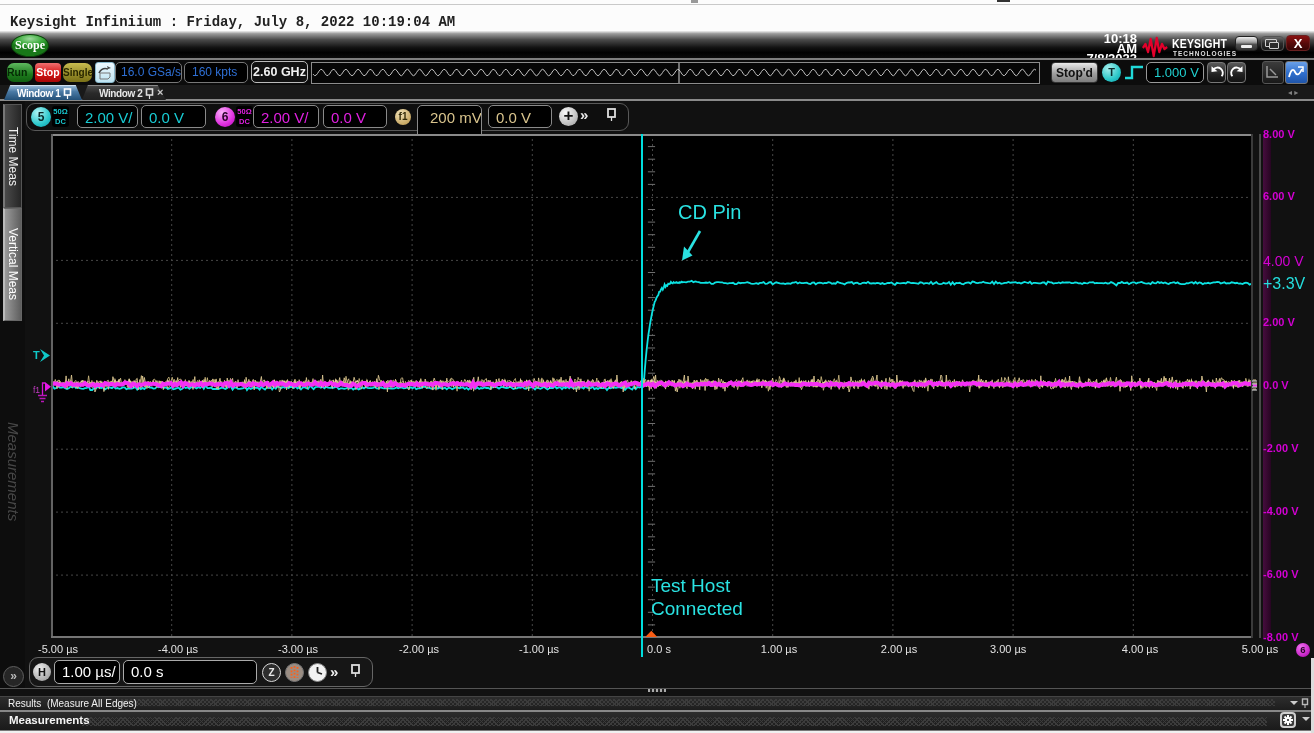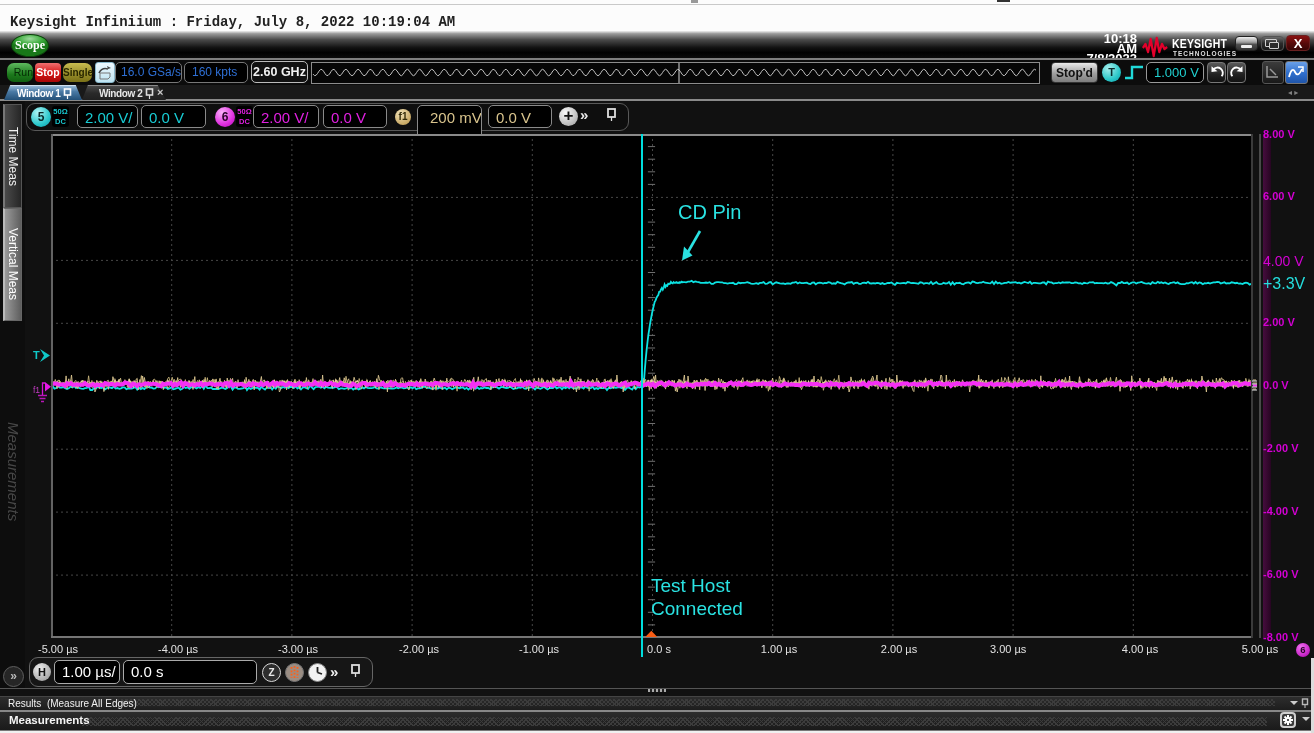--- a/index.html
+++ b/index.html
@@ -26,21 +26,21 @@
     </svg>
 <div class="abs" style="left:1172px;top:37px;color:#fff;font-weight:bold;font-size:12.5px;letter-spacing:.2px;transform:scaleX(.84);transform-origin:left">KEYSIGHT</div>
 <div class="abs" style="left:1173px;top:50px;color:#e0e0e0;font-weight:bold;font-size:6.5px;letter-spacing:1.0px">TECHNOLOGIES</div>
 <div class="abs" style="left:1235px;top:36px;width:23px;height:15px;border-radius:4px;border:1px solid #222;background:linear-gradient(180deg,#f2f2f2,#9e9e9e 40%,#4e4e4e 58%,#333)"></div>
 <div class="abs" style="left:1241px;top:45px;width:11px;height:3px;background:#ededed;border-radius:1px"></div>
 <div class="abs" style="left:1261px;top:36px;width:23px;height:15px;border-radius:4px;border:1px solid #555;background:linear-gradient(180deg,#6a6a6a,#2a2a2a 50%,#181818)"></div>
 <div class="abs" style="left:1265px;top:39px;width:12px;height:8px;border:1.5px solid #cfcfcf;border-radius:1px"></div>
     <div class="abs" style="left:1269px;top:41.5px;width:10px;height:7px;border:1.5px solid #cfcfcf;border-radius:1px;background:#2a2a2a"></div>
 <div class="abs" style="left:1286px;top:35px;width:24px;height:16px;border-radius:4px;border:1px solid #6a2020;background:linear-gradient(180deg,#8a1111,#550909 55%,#380505);color:#fff;font-weight:bold;font-size:13px;text-align:center;line-height:15px">X</div>
 <div class="abs" style="left:0;top:58px;width:1314px;height:27px;background:#0c0c0c;border-top:2px solid #7d7d7d"></div>
-<div class="abs" style="left:7px;top:63px;width:26px;height:19px;border-radius:7px;background:linear-gradient(180deg,#5fb95f,#1d7a1d 60%,#116011);color:#052a05;font-weight:normal;font-size:10.5px;text-align:right;line-height:19px">Run</div>
+<div class="abs" style="left:7px;top:63px;width:26px;height:19px;border-radius:7px;background:linear-gradient(180deg,#5fb95f,#1d7a1d 60%,#116011);color:#052a05;font-weight:bold;font-size:10.5px;text-align:left;line-height:19px">Run</div>
 <div class="abs" style="left:35px;top:63px;width:26px;height:19px;border-radius:4px;background:linear-gradient(180deg,#f07070,#d41212 55%,#a80808);color:#fff;font-weight:bold;font-size:10.5px;text-align:center;line-height:19px">Stop</div>
 <div class="abs" style="left:63px;top:63px;width:29px;height:19px;border-radius:7px;background:linear-gradient(180deg,#c8bc50,#958a28 60%,#7a7118);color:#2a2800;font-weight:bold;font-size:10px;text-align:center;line-height:19px">Single</div>
 <div class="abs" style="left:95px;top:62px;width:20px;height:21px;border-radius:3px;background:linear-gradient(180deg,#eef9ff,#bfe4f2);border:1px solid #8ab8cc"></div>
 <svg class="abs" style="left:97px;top:64px" width="16" height="16" viewBox="0 0 16 16">
       <path d="M2 9 Q5 3 11 5" fill="none" stroke="#444" stroke-width="1.6"></path>
       <path d="M11 5 l-1 -3 l4 2 z" fill="#444"></path>
       <path d="M3 9 L13 9 L13 13 L11 15 L3 15 Z" fill="none" stroke="#777" stroke-width="1"></path>
     </svg>
 <div class="fld" style="left:115px;top:62px;width:67px;height:21px;font-size:12px;padding-left:5px;line-height:19px;color:#2e6fd4;border-color:#777">16.0 GSa/s</div>
 <div class="fld" style="left:184px;top:62px;width:64px;height:21px;font-size:12px;line-height:19px;color:#2e6fd4;border-color:#777">160 kpts</div>

